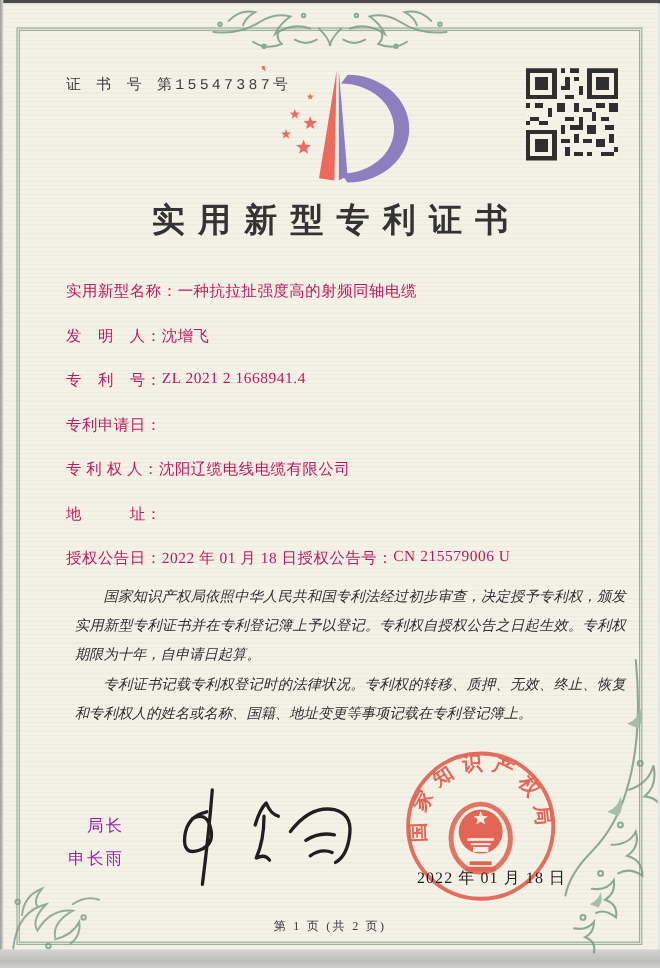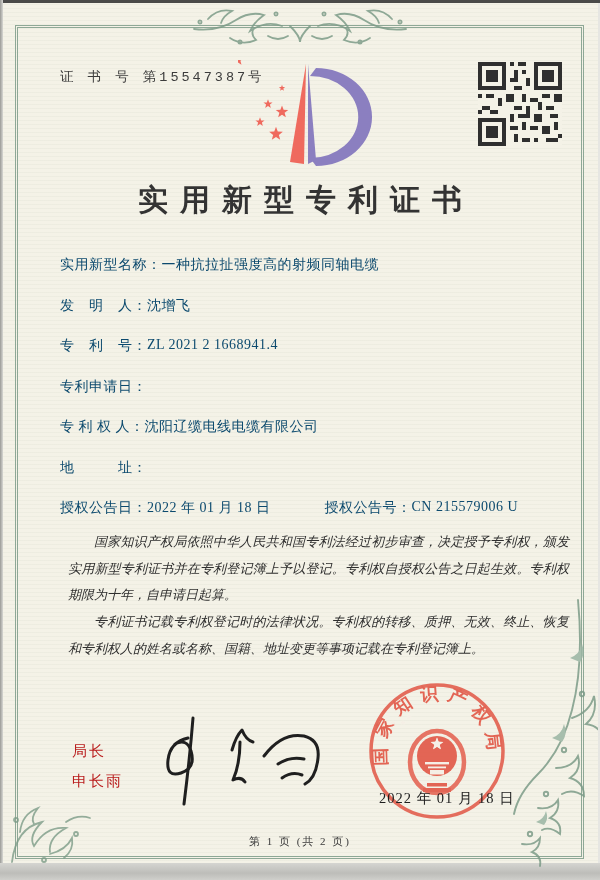--- a/index.html
+++ b/index.html
@@ -28,33 +28,33 @@
   #orn-br{left:512px;top:598px;}
   .cert-no{
     position:absolute;left:60px;top:68px;font-size:13.5px;color:#3c3c3c;letter-spacing:3px;font-family:Liberation Mono, monospace;
   }
   .logo{position:absolute;left:238px;top:60px;}
   .qr{position:absolute;left:478px;top:62px;}
   .title{
     position:absolute;left:0;top:180px;width:600px;text-align:center;
     font-size:30px;font-weight:700;color:#333;letter-spacing:12px;text-indent:12px;
   }
-  .fields{position:absolute;left:60px;top:256px;width:505px;font-size:14px;color:#0c4a6e;}
+  .fields{position:absolute;left:60px;top:256px;width:505px;font-size:14px;color:#be185d;}
   .frow{display:flex;height:20px;margin-bottom:20.5px;white-space:nowrap;}
   .frow .lbl{letter-spacing:.5px;}
   .frow .val{letter-spacing:.5px;}
-  .grant-pair{margin-left:54px;display:flex;}
+  .grant-pair{display:flex;}
   .paras{
     position:absolute;left:57px;top:529px;width:501px;
     font-size:13px;line-height:2.05;color:#2e2e2e;text-align:justify;
     font-style:italic;
     margin-left:11px;
   }
   .paras p{margin:0;text-indent:2em;}
-  .sign-block{position:absolute;left:72px;top:736px;font-size:15px;color:#b91c1c;letter-spacing:2px;line-height:30px;}
+  .sign-block{position:absolute;left:62px;top:736px;font-size:15px;color:#a21caf;letter-spacing:2px;line-height:30px;text-align:right;}
   .signature{position:absolute;left:148px;top:712px;}
   .seal{position:absolute;left:366px;top:680px;opacity:.92;}
   .seal-date{
     position:absolute;left:379px;top:789px;font-size:14.5px;color:#1d1d1d;letter-spacing:1px;z-index:5;
   }
   .footer{
     position:absolute;left:0;top:834px;width:600px;text-align:center;
     font-size:11px;color:#3a3a3a;letter-spacing:2px;
   }
 </style>

